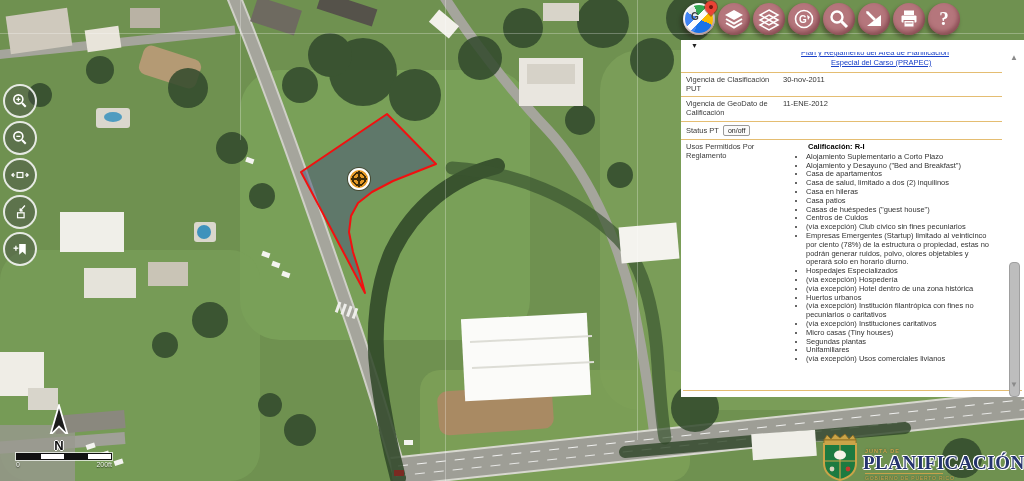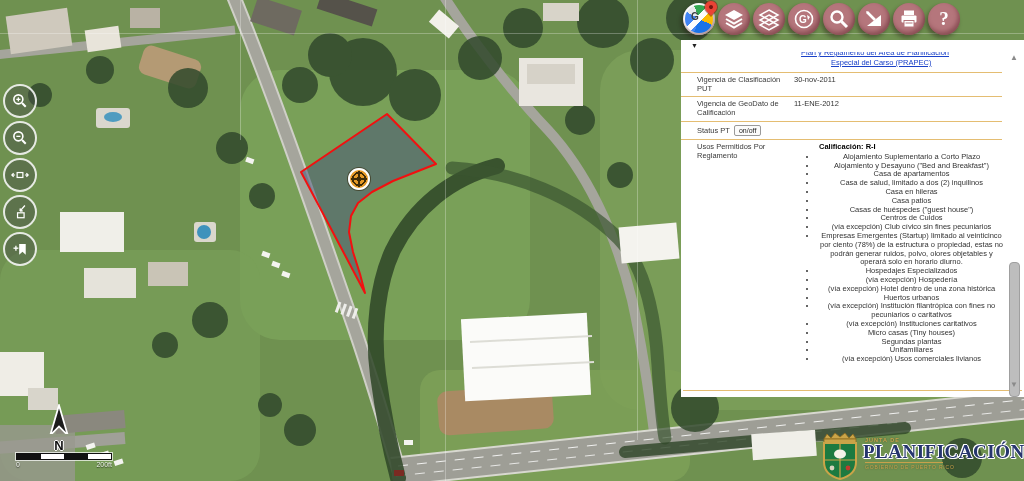--- a/index.html
+++ b/index.html
@@ -50,37 +50,37 @@
   .panel{position:absolute;left:681px;top:40px;width:343px;height:357px;background:#fff;
     color:#333;font-size:7.5px;line-height:8.8px;}
   .panel-grip{height:12px;display:flex;align-items:center;padding-left:10px;cursor:pointer;}
   .panel-grip span{font-size:7px;color:#222;}
   .panel-body{position:absolute;left:0;top:12px;right:22px;bottom:8px;}
   .link-block{padding:0 0 4px 120px;}
   .link-clip{height:7px;overflow:hidden;}
   .link-clip a{position:relative;top:-3px;}
   .link-block a{color:#1a41c8;text-decoration:underline;cursor:pointer;display:inline-block;}
   .link2{margin-left:30px;}
-  .prow{display:flex;border-top:1px solid #e4bd72;padding:3px 11px;}
+  .prow{display:flex;border-top:1px solid #e4bd72;padding:3px 0;}
   .plabel{width:102px;padding-left:5px;box-sizing:border-box;color:#3a3a3a;flex:none;}
   .pvalue{width:212px;flex:none;}
   .onoff{font-size:7px;line-height:9px;padding:0 4px;margin-left:4px;background:#fbfbfb;
     border:1px solid #9a9a9a;border-radius:2px;color:#222;cursor:pointer;}
   .usos-title{font-weight:bold;color:#000;margin-left:25px;}
   .usos ul{margin:1px 0 0 12px;padding:0 0 0 11px;}
-  .usos li{margin:0;padding:0;text-align:center;}
+  .usos li{margin:0;padding:0;}
   .bottom-rule{position:absolute;left:2px;right:2px;bottom:6px;border-top:1px solid #e4bd72;}
   .pscroll{position:absolute;right:2px;top:12px;bottom:5px;width:16px;}
   .sarrow{position:absolute;left:0;width:16px;text-align:center;font-size:8px;color:#8a8a8a;cursor:pointer;}
   .sarrow.up{top:2px;}
   .sarrow.down{bottom:2px;}
   .sthumb{position:absolute;left:3px;top:210px;height:133px;width:9px;border-radius:4px;
     background:#bdbdbd;border:1px solid #9f9f9f;cursor:pointer;}
   
-  .logo{position:absolute;left:820px;top:430px;width:204px;height:51px;display:flex;align-items:flex-start;}
+  .logo{position:absolute;left:820px;top:430px;width:204px;height:51px;display:flex;align-items:flex-end;}
   .shield{flex:none;}
   .logo-text{margin-left:3px;}
   .junta{font-size:5.5px;font-weight:bold;letter-spacing:1px;color:#c8a14b;
     text-shadow:0 0 2px rgba(0,0,0,.4);margin:7px 0 0 2px;}
   .planif{font-family:"Liberation Serif",serif;font-weight:bold;font-size:19px;line-height:17px;
     color:#26356e;letter-spacing:.5px;
     text-shadow:-1px 0 #fff,1px 0 #fff,0 -1px #fff,0 1px #fff,1px 1px #fff,-1px -1px #fff;}
   .gold-rule{width:78px;border-top:1px solid #c8a14b;margin:2px 0 1px 2px;}
   .gobierno{font-size:5px;letter-spacing:.8px;color:#c8a14b;text-shadow:0 0 2px rgba(0,0,0,.4);margin-left:2px;}
 </style>

